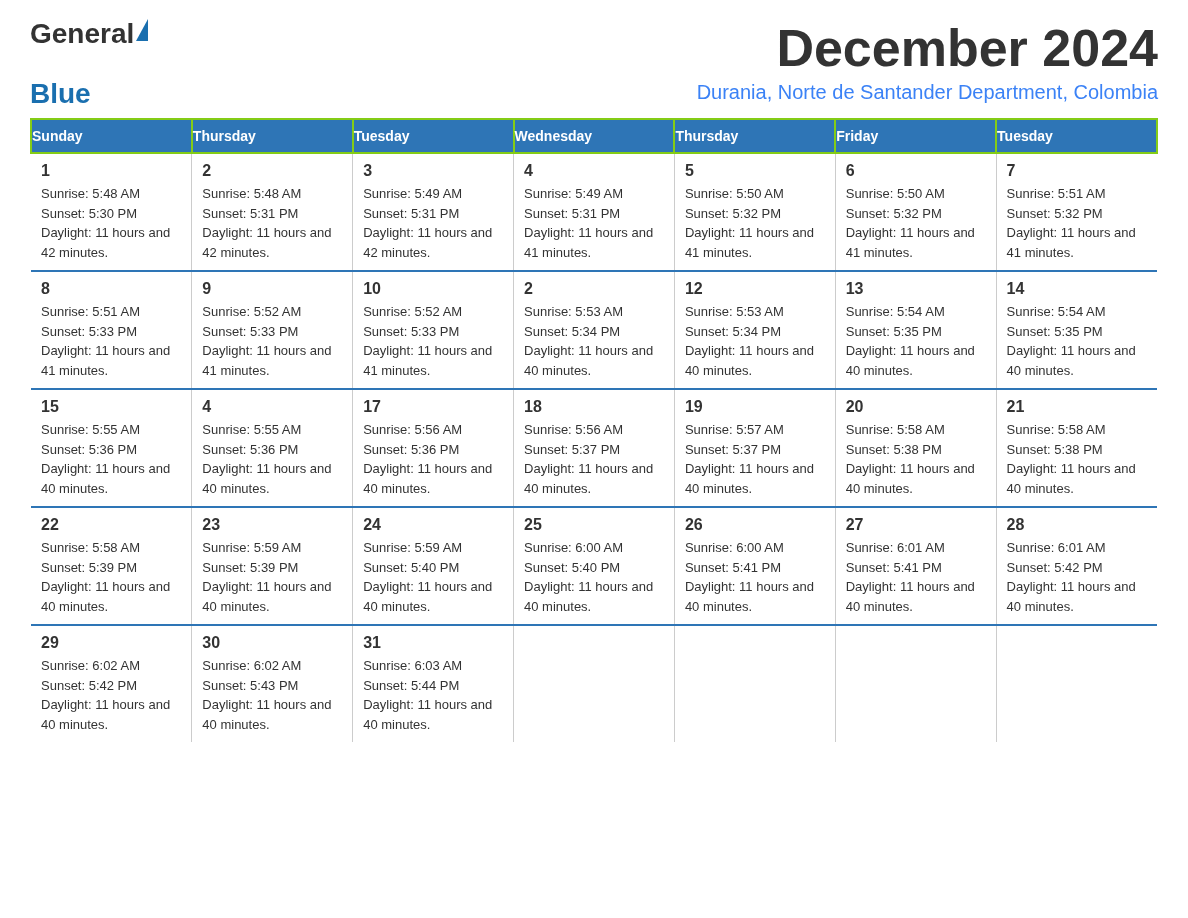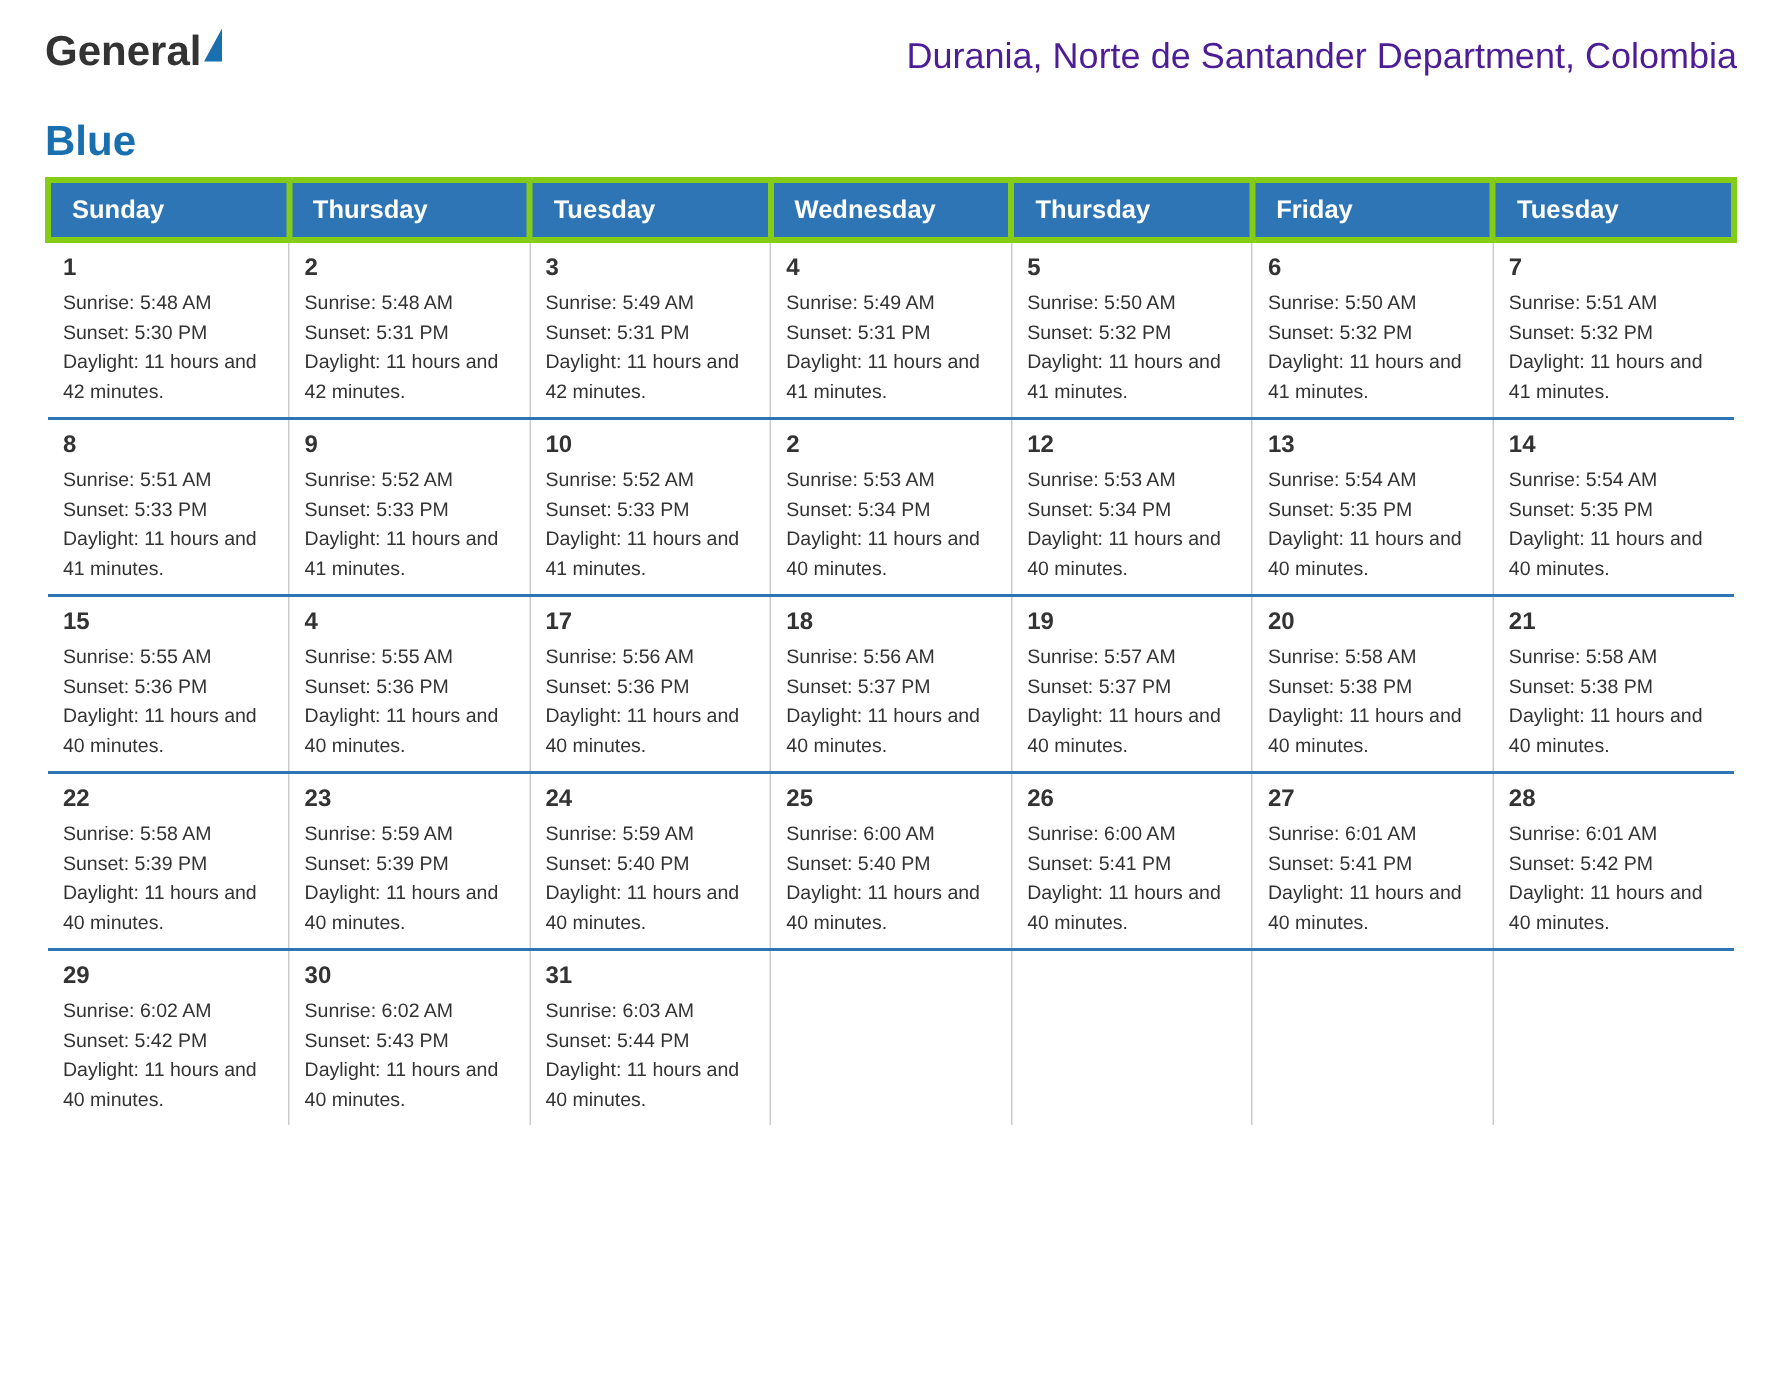--- a/index.html
+++ b/index.html
@@ -53,39 +53,39 @@
     .title-block {
       text-align: right;
     }
     .month-title {
       font-size: 52px;
       font-weight: bold;
       color: #333;
       line-height: 1.1;
     }
     .subtitle {
-      font-size: 24px;
-      color: #4c1d95;
+      font-size: 20px;
+      color: #3b82f6;
       margin-top: 4px;
     }
     .calendar {
       width: 100%;
       border-collapse: collapse;
       margin-top: 10px;
     }
     .calendar thead tr {
       background: #2e75b6;
     }
     .calendar thead th {
       color: #fff;
-      font-size: 17px;
+      font-size: 14px;
       font-weight: bold;
-      padding: 8px 14px;
+      padding: 8px 0;
       text-align: left;
-      border: 4px solid #84cc16;
+      border: 2px solid #84cc16;
     }
     .calendar tbody tr {
       border-top: 2px solid #2e75b6;
     }
     .calendar tbody td {
       vertical-align: top;
       padding: 8px 10px;
       font-size: 13.5px;
       color: #333;
       width: 14.28%;
@@ -116,20 +116,21 @@
 
 <div class="header">
   <div class="logo-wrapper">
     <div class="logo-line1">
       <span class="logo-text-general">General</span>
       <span class="logo-icon"></span>
     </div>
     <span class="logo-text-blue">Blue</span>
   </div>
   <div class="title-block">
+    <div class="month-title">December 2024</div>
     <div class="subtitle">Durania, Norte de Santander Department, Colombia</div>
   </div>
 </div>
 
 <table class="calendar">
   <thead>
     <tr>
     <th>Sunday</th>
         <th>Thursday</th>
         <th>Tuesday</th>

